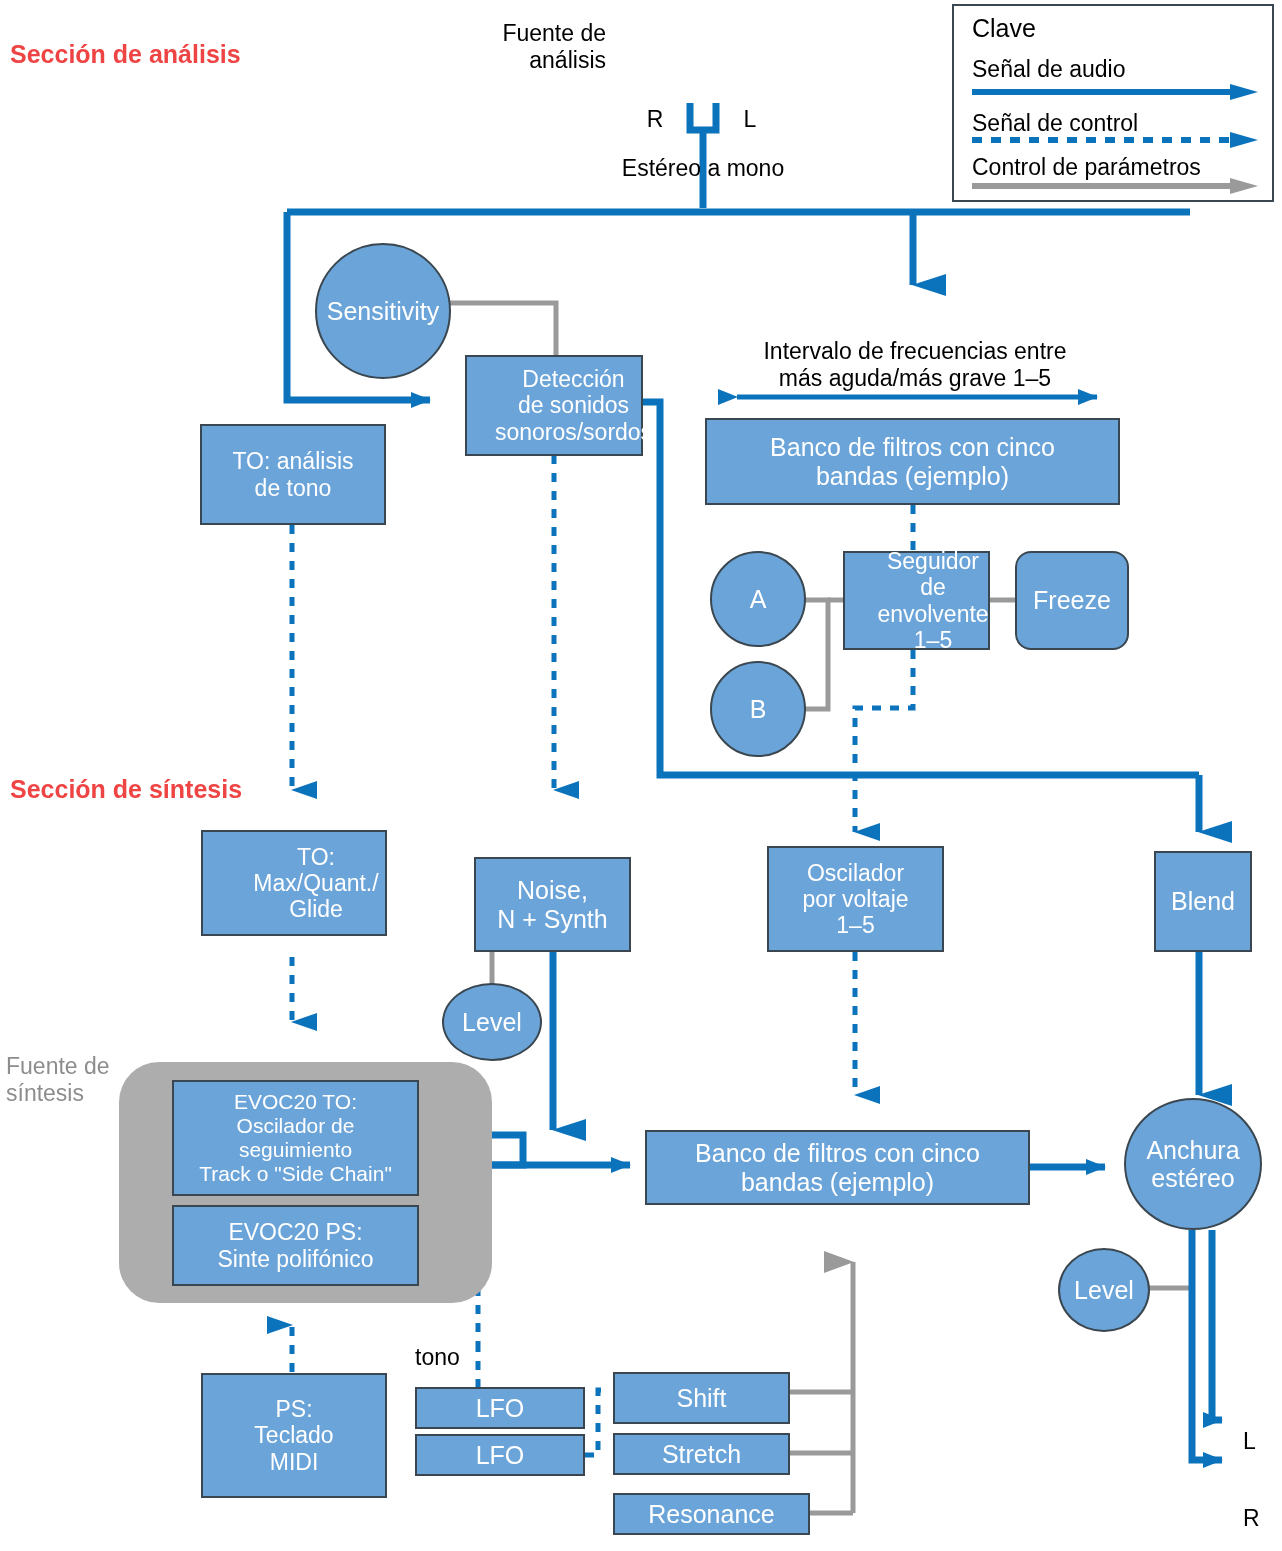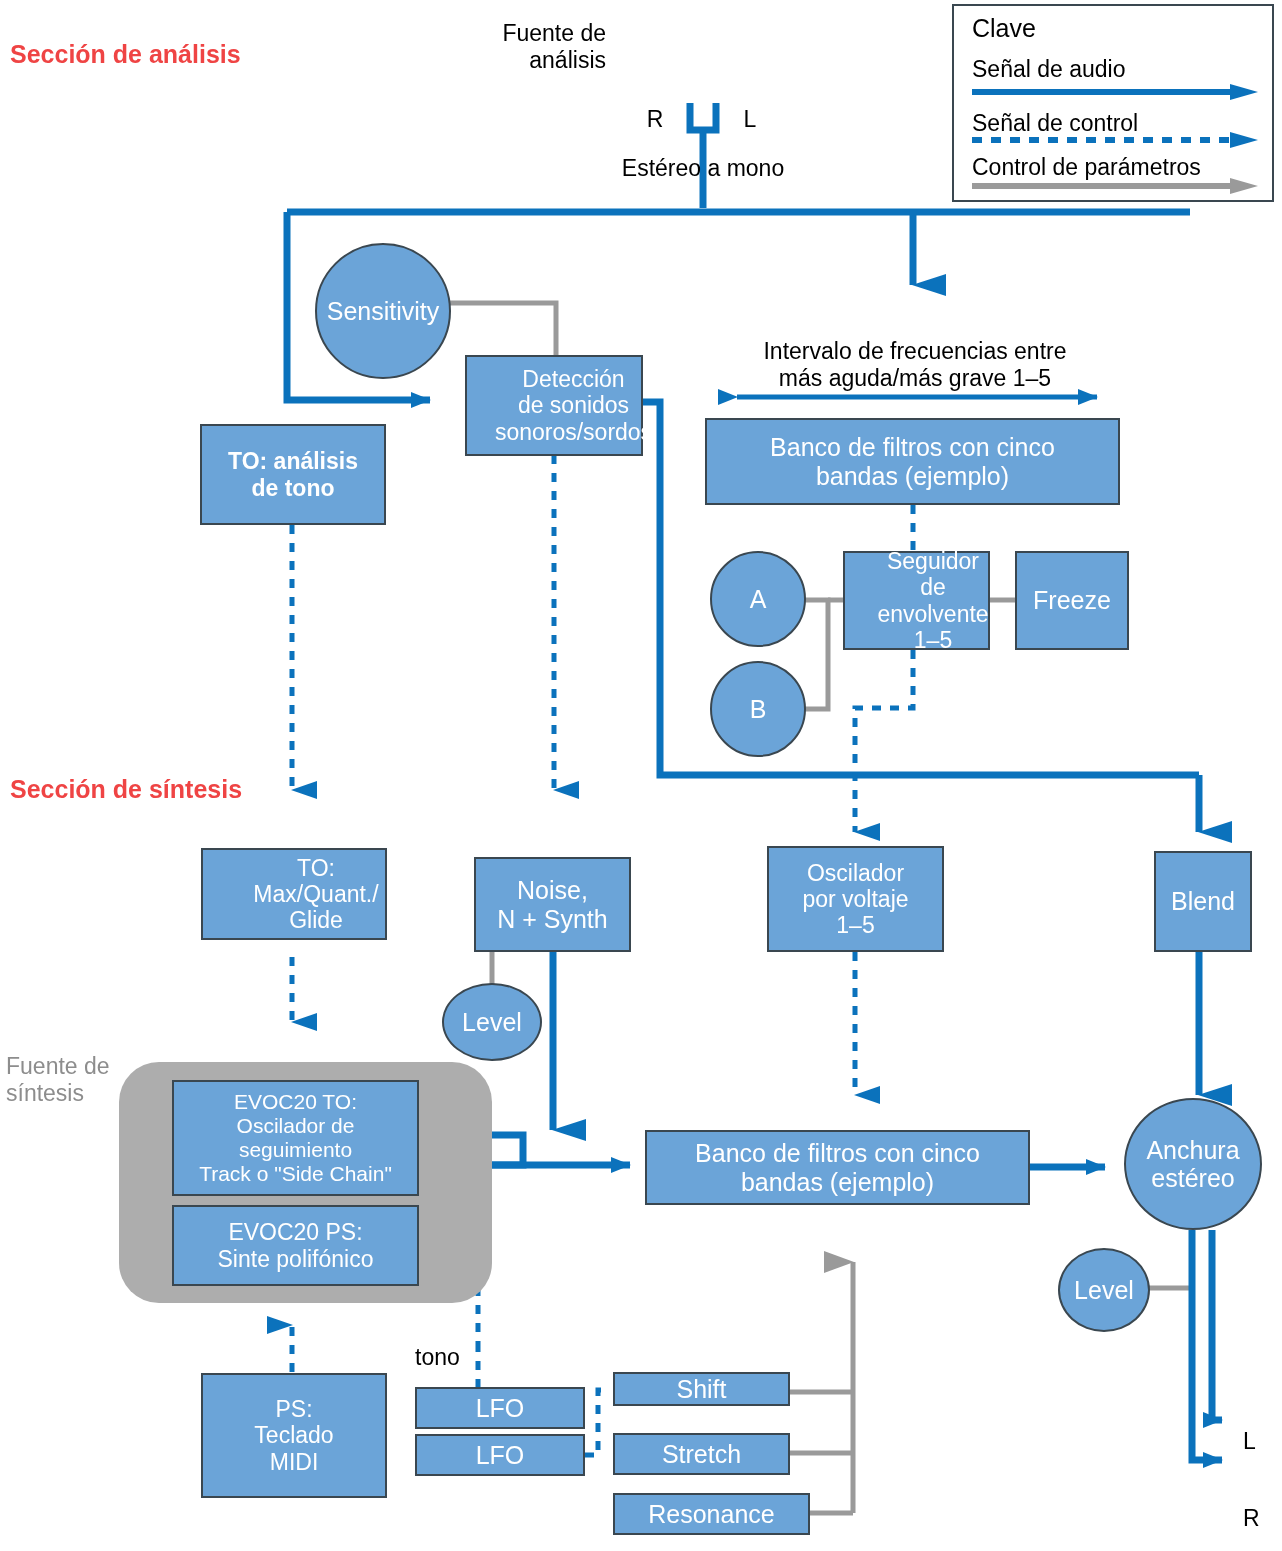--- a/index.html
+++ b/index.html
@@ -236,43 +236,43 @@
 
   <div class="track-dash" style="left:633px; top:51px; width:142px;"></div>
 
   <div class="label" style="left:635px; top:106px; width:40px;">R</div>
   <div class="label" style="left:730px; top:106px; width:40px;">L</div>
 
   <div class="label" style="left:573px; top:155px; width:260px;">Estéreo a mono</div>
 
   <div class="node circle" style="left:315px; top:243px; width:136px; height:136px; font-size:25px;">Sensitivity</div>
 
-  <div class="node" style="left:200px; top:424px; width:186px; height:101px;font-weight:bold;">TO: análisis
+  <div class="node" style="left:200px; top:424px; width:186px; height:101px;">TO: análisis
 de tono</div>
 
   <div class="node" style="left:465px; top:355px; width:178px; height:101px;padding-left:39px;">Detección
 de sonidos
 sonoros/sordos</div>
 
   <div class="label" style="left:720px; top:338px; width:390px;">Intervalo de frecuencias entre
 más aguda/más grave 1–5</div>
 
   <div class="node" style="left:705px; top:418px; width:415px; height:87px; font-size:25px;">Banco de filtros con cinco
 bandas (ejemplo)</div>
 
   <div class="node circle" style="left:710px; top:551px; width:96px; height:96px; font-size:25px;">A</div>
   <div class="node circle" style="left:710px; top:661px; width:96px; height:96px; font-size:25px;">B</div>
 
   <div class="node" style="left:843px; top:551px; width:147px; height:99px;padding-left:33px;">Seguidor de
 envolvente
 1–5</div>
 
-  <div class="node" style="left:1015px; top:551px; width:114px; height:99px; font-size:25px;">Freeze</div>
-
-  <div class="node" style="left:201px; top:848px; width:186px; height:92px;padding-left:44px;">TO:
+  <div class="node" style="left:1015px; top:551px; width:114px; height:99px; font-size:25px;border-radius:16px;">Freeze</div>
+
+  <div class="node" style="left:201px; top:830px; width:186px; height:106px;padding-left:44px;">TO:
 Max/Quant./
 Glide</div>
 
   <div class="node" style="left:474px; top:857px; width:157px; height:95px; font-size:25px;">Noise,
 N + Synth</div>
 
   <div class="node circle" style="left:442px; top:983px; width:100px; height:78px; font-size:25px;">Level</div>
 
   <div class="node" style="left:767px; top:846px; width:177px; height:106px;">Oscilador
 por voltaje
@@ -304,20 +304,20 @@
 
   <div class="node" style="left:201px; top:1373px; width:186px; height:125px;">PS:
 Teclado
 MIDI</div>
 
   <div class="label left" style="left:415px; top:1344px; width:70px;">tono</div>
 
   <div class="node" style="left:415px; top:1387px; width:170px; height:42px; font-size:25px;">LFO</div>
   <div class="node" style="left:415px; top:1434px; width:170px; height:42px; font-size:25px;">LFO</div>
 
-  <div class="node" style="left:613px; top:1372px; width:177px; height:34px; font-size:25px;">Shift</div>
+  <div class="node" style="left:613px; top:1372px; width:177px; height:52px; font-size:25px;">Shift</div>
   <div class="node" style="left:613px; top:1433px; width:177px; height:42px; font-size:25px;">Stretch</div>
   <div class="node" style="left:613px; top:1493px; width:197px; height:42px; font-size:25px;">Resonance</div>
 
   <div class="label left" style="left:1243px; top:1428px; width:30px;">L</div>
   <div class="label left" style="left:1243px; top:1505px; width:30px;">R</div>
 
 </div>
 
 </body></html>

